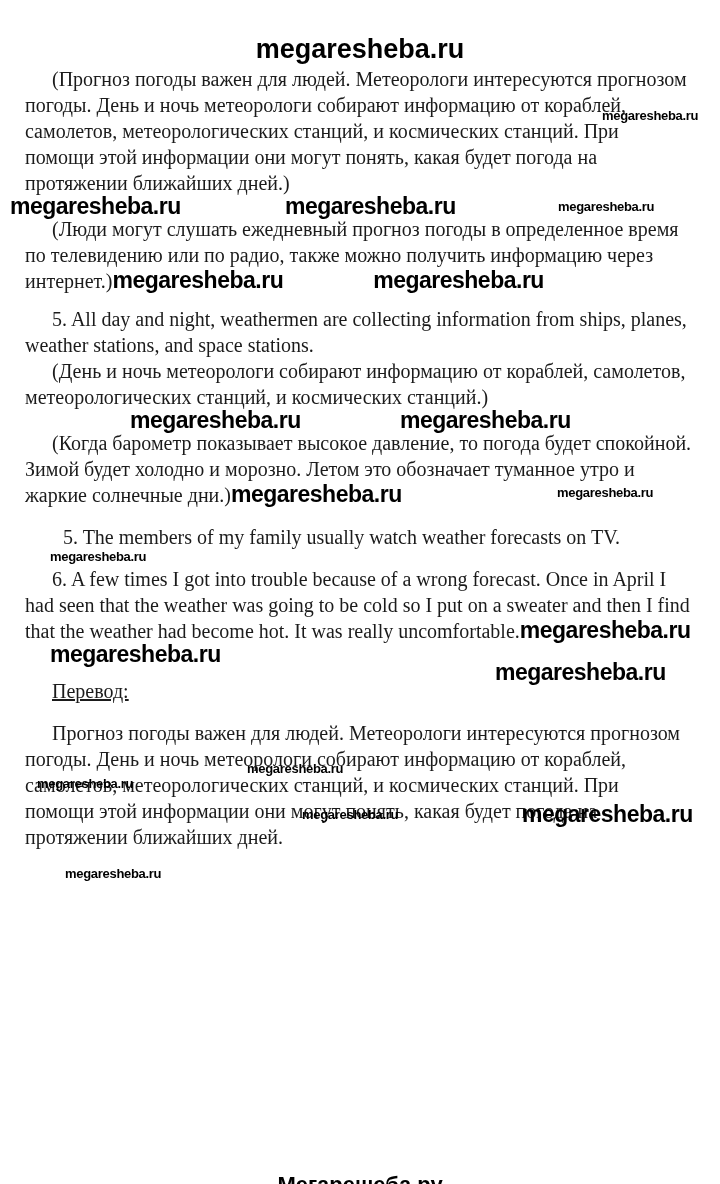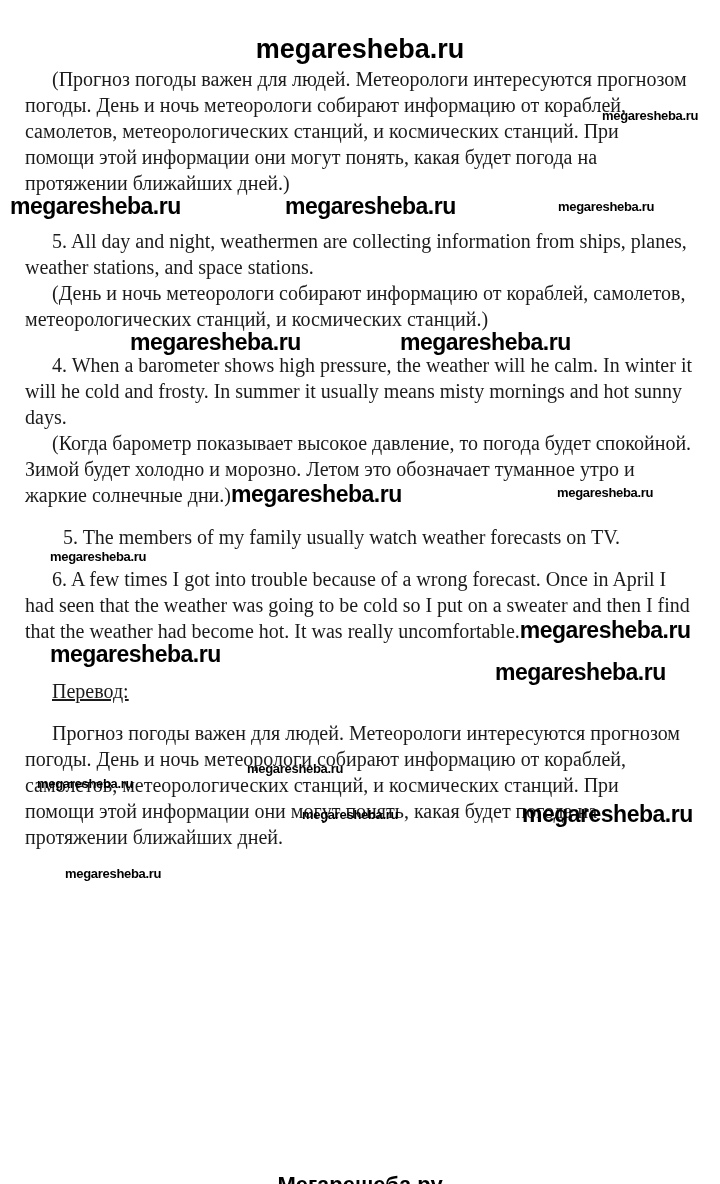--- a/index.html
+++ b/index.html
@@ -74,37 +74,37 @@
     <span class="wm wm-sm wm-abs" style="left:575px;top:43px;">megaresheba.ru</span>
   </p>
 
   <div class="wm-row">
     <span class="wm wm-lg" style="left:10px;">megaresheba.ru</span>
     <span class="wm wm-lg" style="left:285px;">megaresheba.ru</span>
     <span class="wm wm-sm" style="left:558px;top:4px;">megaresheba.ru</span>
   </div>
 
 
+  <p class="para">
+    <span>(Люди могут слушать ежедневный прогноз погоды в определенное время по телевидению или по радио, также можно получить информацию через интернет.)</span><span class="wm wm-lg wm-inline">megaresheba.ru</span><span class="wm wm-lg wm-inline" style="margin-left:90px;">megaresheba.ru</span>
+  </p>
 
   <p class="para gap12">
     <span>5. All day and night, weathermen are collecting information from ships, planes, weather stations, and space stations.</span>
   </p>
 
   <p class="para">
     <span>(День и ночь метеорологи собирают информацию от кораблей, самолетов, метеорологических станций, и космических станций.)</span>
   </p>
 
   <div class="wm-row">
     <span class="wm wm-lg" style="left:130px;">megaresheba.ru</span>
     <span class="wm wm-lg" style="left:400px;">megaresheba.ru</span>
   </div>
 
-  <p class="para">
-    <span>4. When a barometer shows high pressure, the weather will he calm. In winter it will he cold and frosty. In summer it usually means misty mornings and hot sunny days.</span>
-  </p>
 
   <p class="para">
     <span>(Когда барометр показывает высокое давление, то погода будет спокойной. Зимой будет холодно и морозно. Летом это обозначает туманное утро и жаркие солнечные дни.)</span><span class="wm wm-lg wm-inline">megaresheba.ru</span>
     <span class="wm wm-sm wm-abs" style="left:530px;top:56px;">megaresheba.ru</span>
   </p>
 
   <p class="para gap16">
     <span>5. The members of my family usually watch weather forecasts on TV.</span>
   </p>
 

